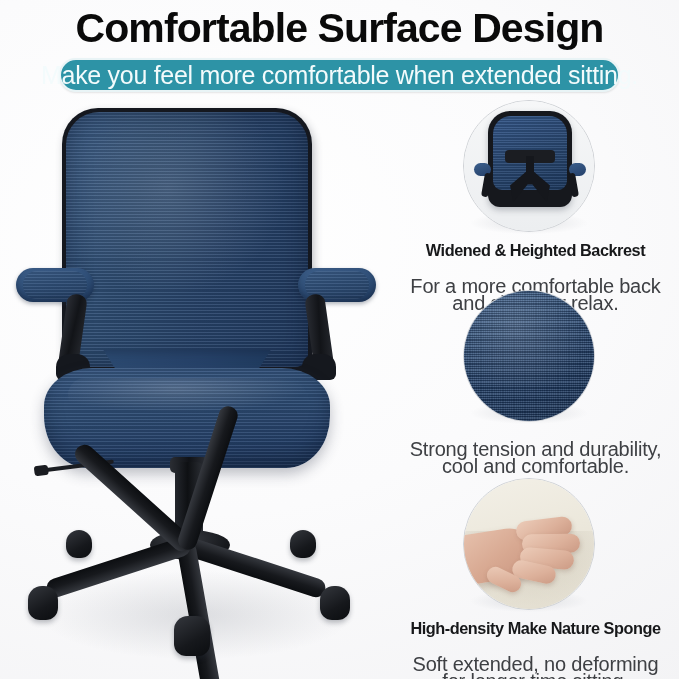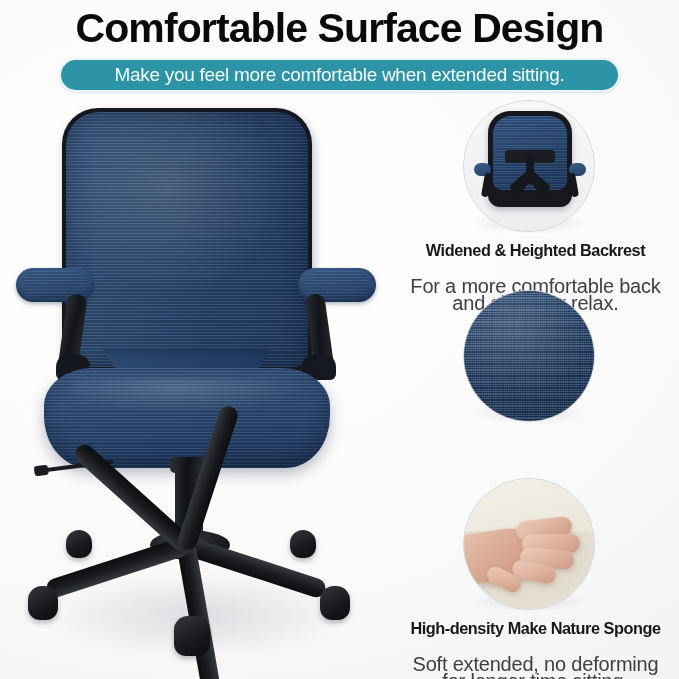--- a/index.html
+++ b/index.html
@@ -26,21 +26,21 @@
   #subtitle-pill {
     position:absolute; top:58px; left:59px;
     width:561px; height:34px;
     background:#2d93a6;
     border:2px solid #e9f4f6;
     border-radius:18px;
     display:flex; align-items:center; justify-content:center;
     box-shadow:0 1px 2px rgba(0,0,0,.10);
   }
   #subtitle-text {
-    color:#f3fbfc; font-size:19px; font-weight:400;
+    color:#f3fbfc; font-size:25px; font-weight:400;
     letter-spacing:-0.3px; white-space:nowrap;
     line-height:20px;
   }
   
   #hero { position:absolute; left:0; top:100px; width:392px; height:579px; }
   .hero-shadow {
     position:absolute; left:38px; top:470px; width:316px; height:90px;
     background:radial-gradient(ellipse at center, rgba(120,125,135,.22) 0%, rgba(120,125,135,0) 70%);
   }
   
@@ -337,20 +337,21 @@
       <div class="f-desc">For a more comfortable back and shoulder relax.</div>
     </div>
 
     <div class="feature" style="top:190px;">
       <div class="fc-wrap">
         <div class="fcircle-shadow"></div>
         <div class="fcircle">
           <div id="c2-mesh"></div>
         </div>
       </div>
+      <div class="f-desc">Strong tension and durability, cool and comfortable.</div>
     </div>
 
     <div class="feature" style="top:378px;">
       <div class="fc-wrap">
         <div class="fcircle-shadow"></div>
         <div class="fcircle">
           <div id="c3-foam"></div>
           <div id="c3-palm"></div>
           <div class="c3-finger" id="c3-f1"></div>
           <div class="c3-finger" id="c3-f2"></div>

